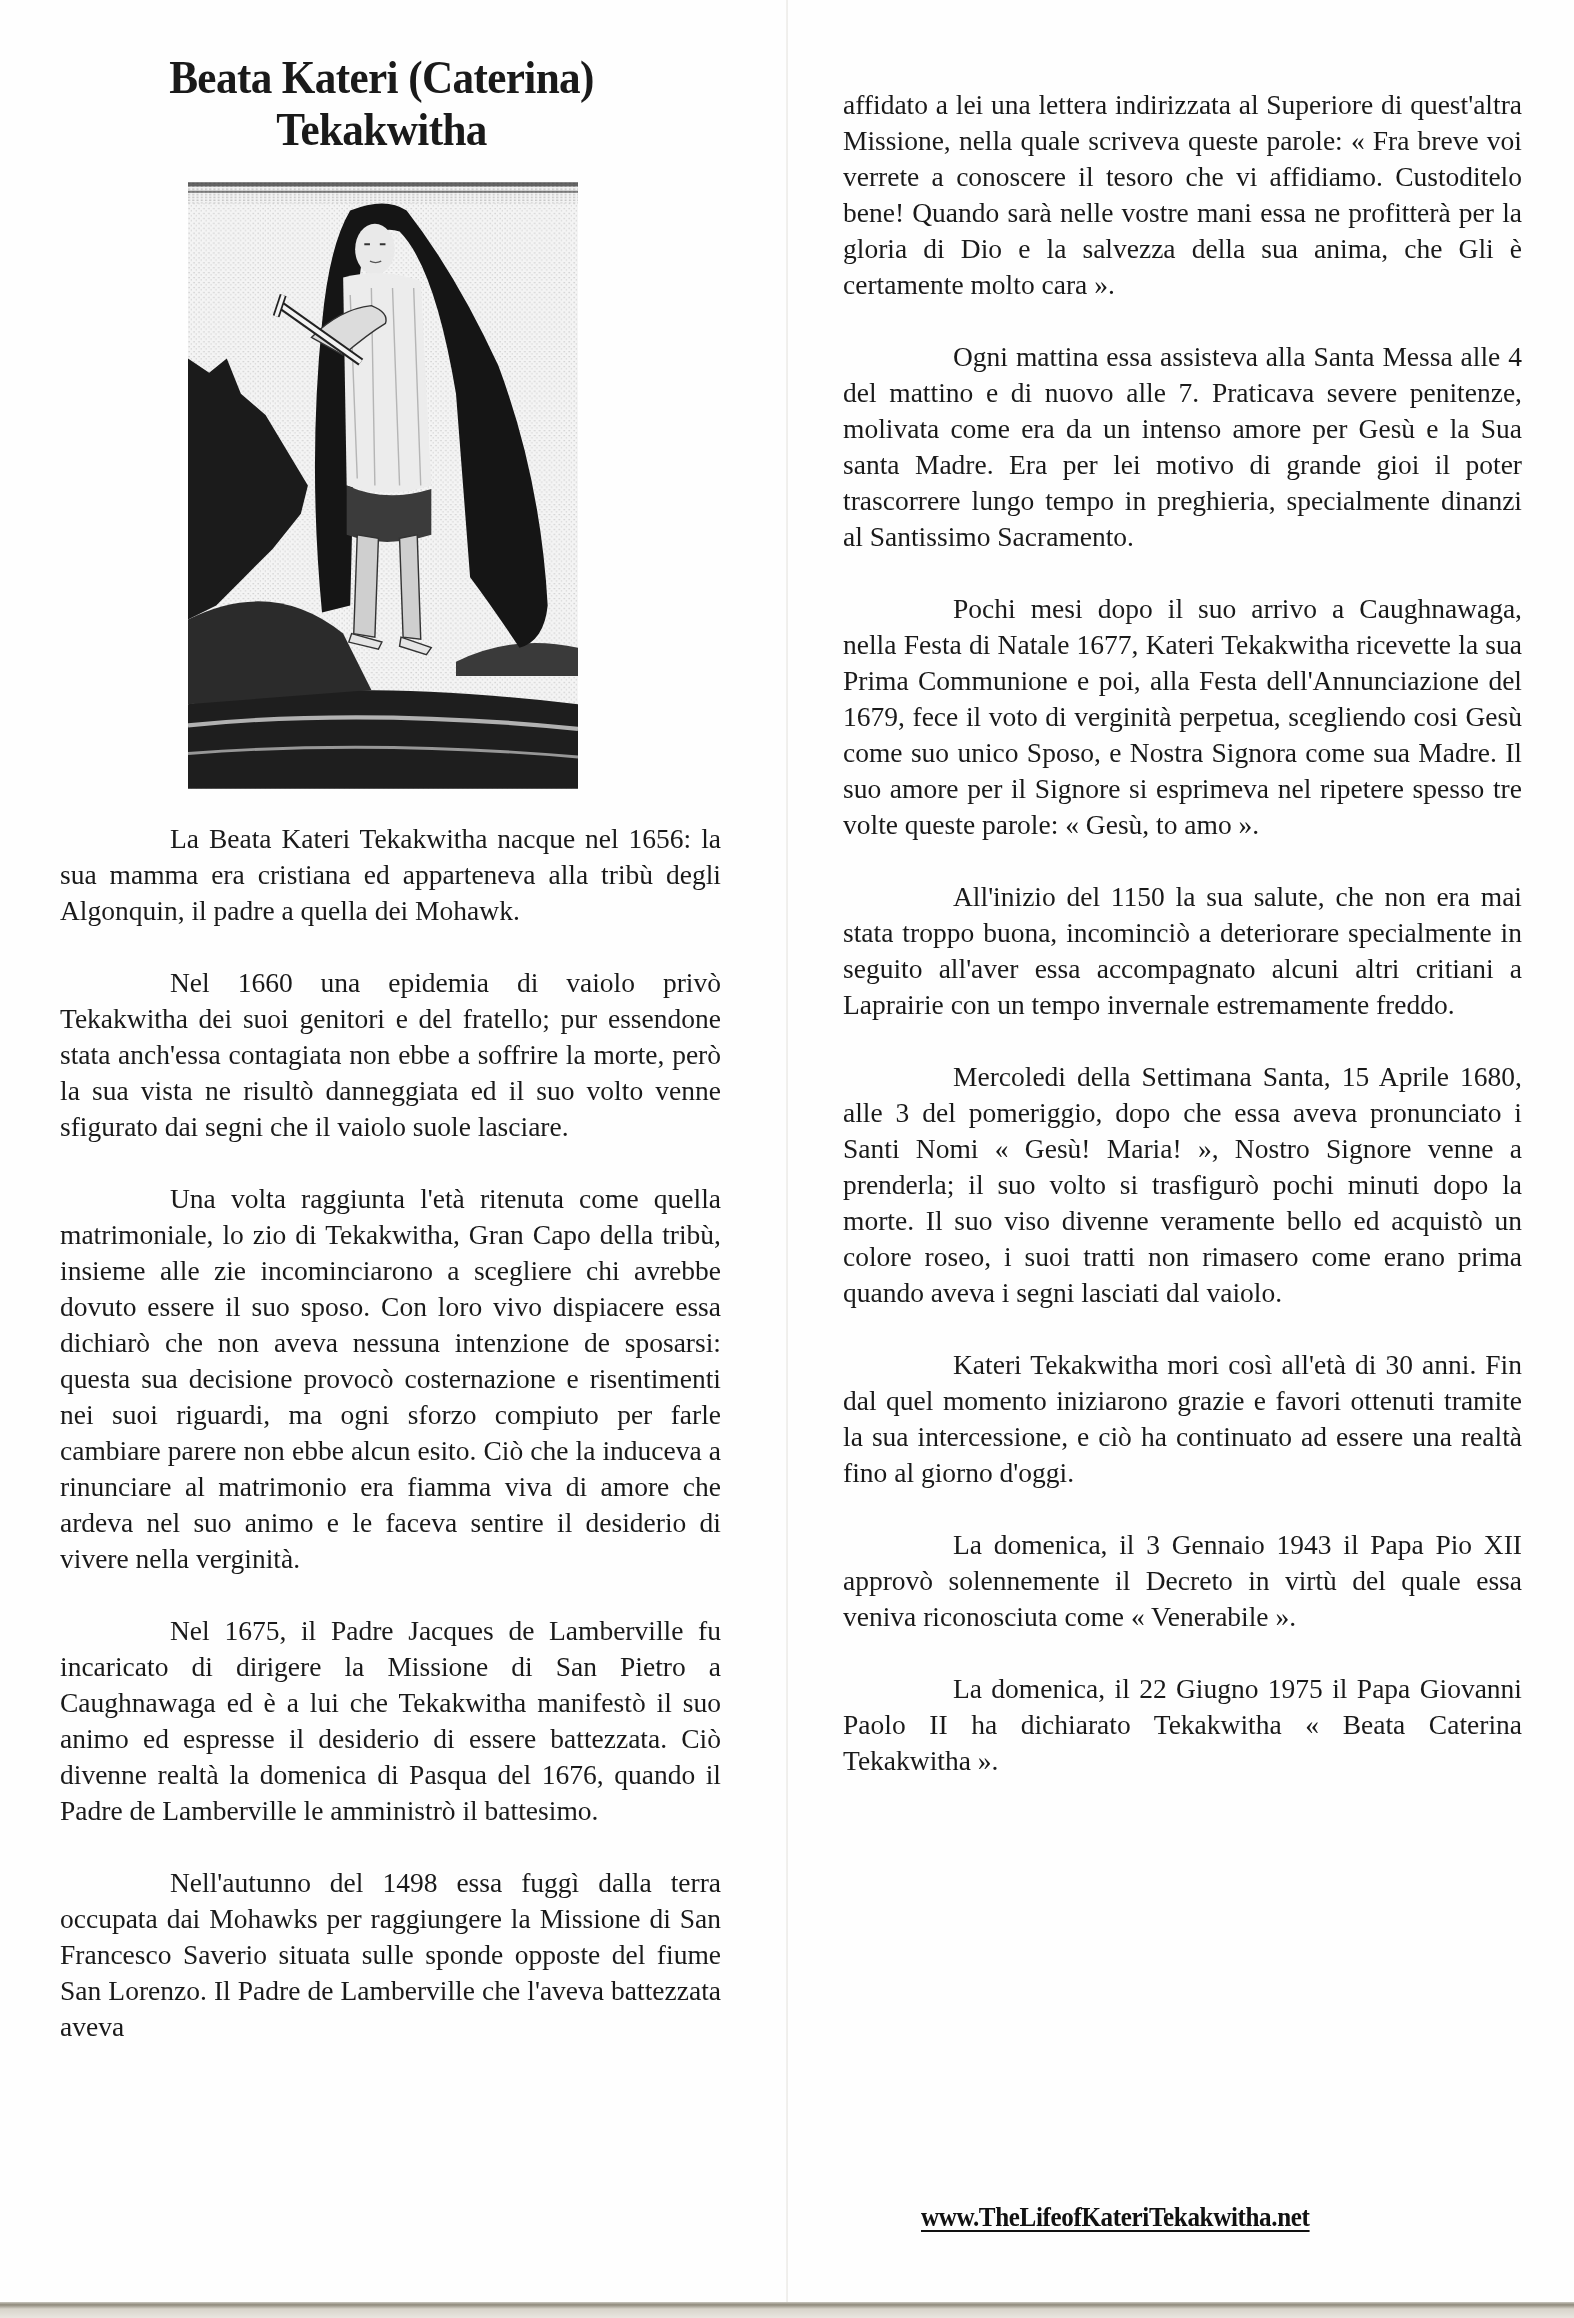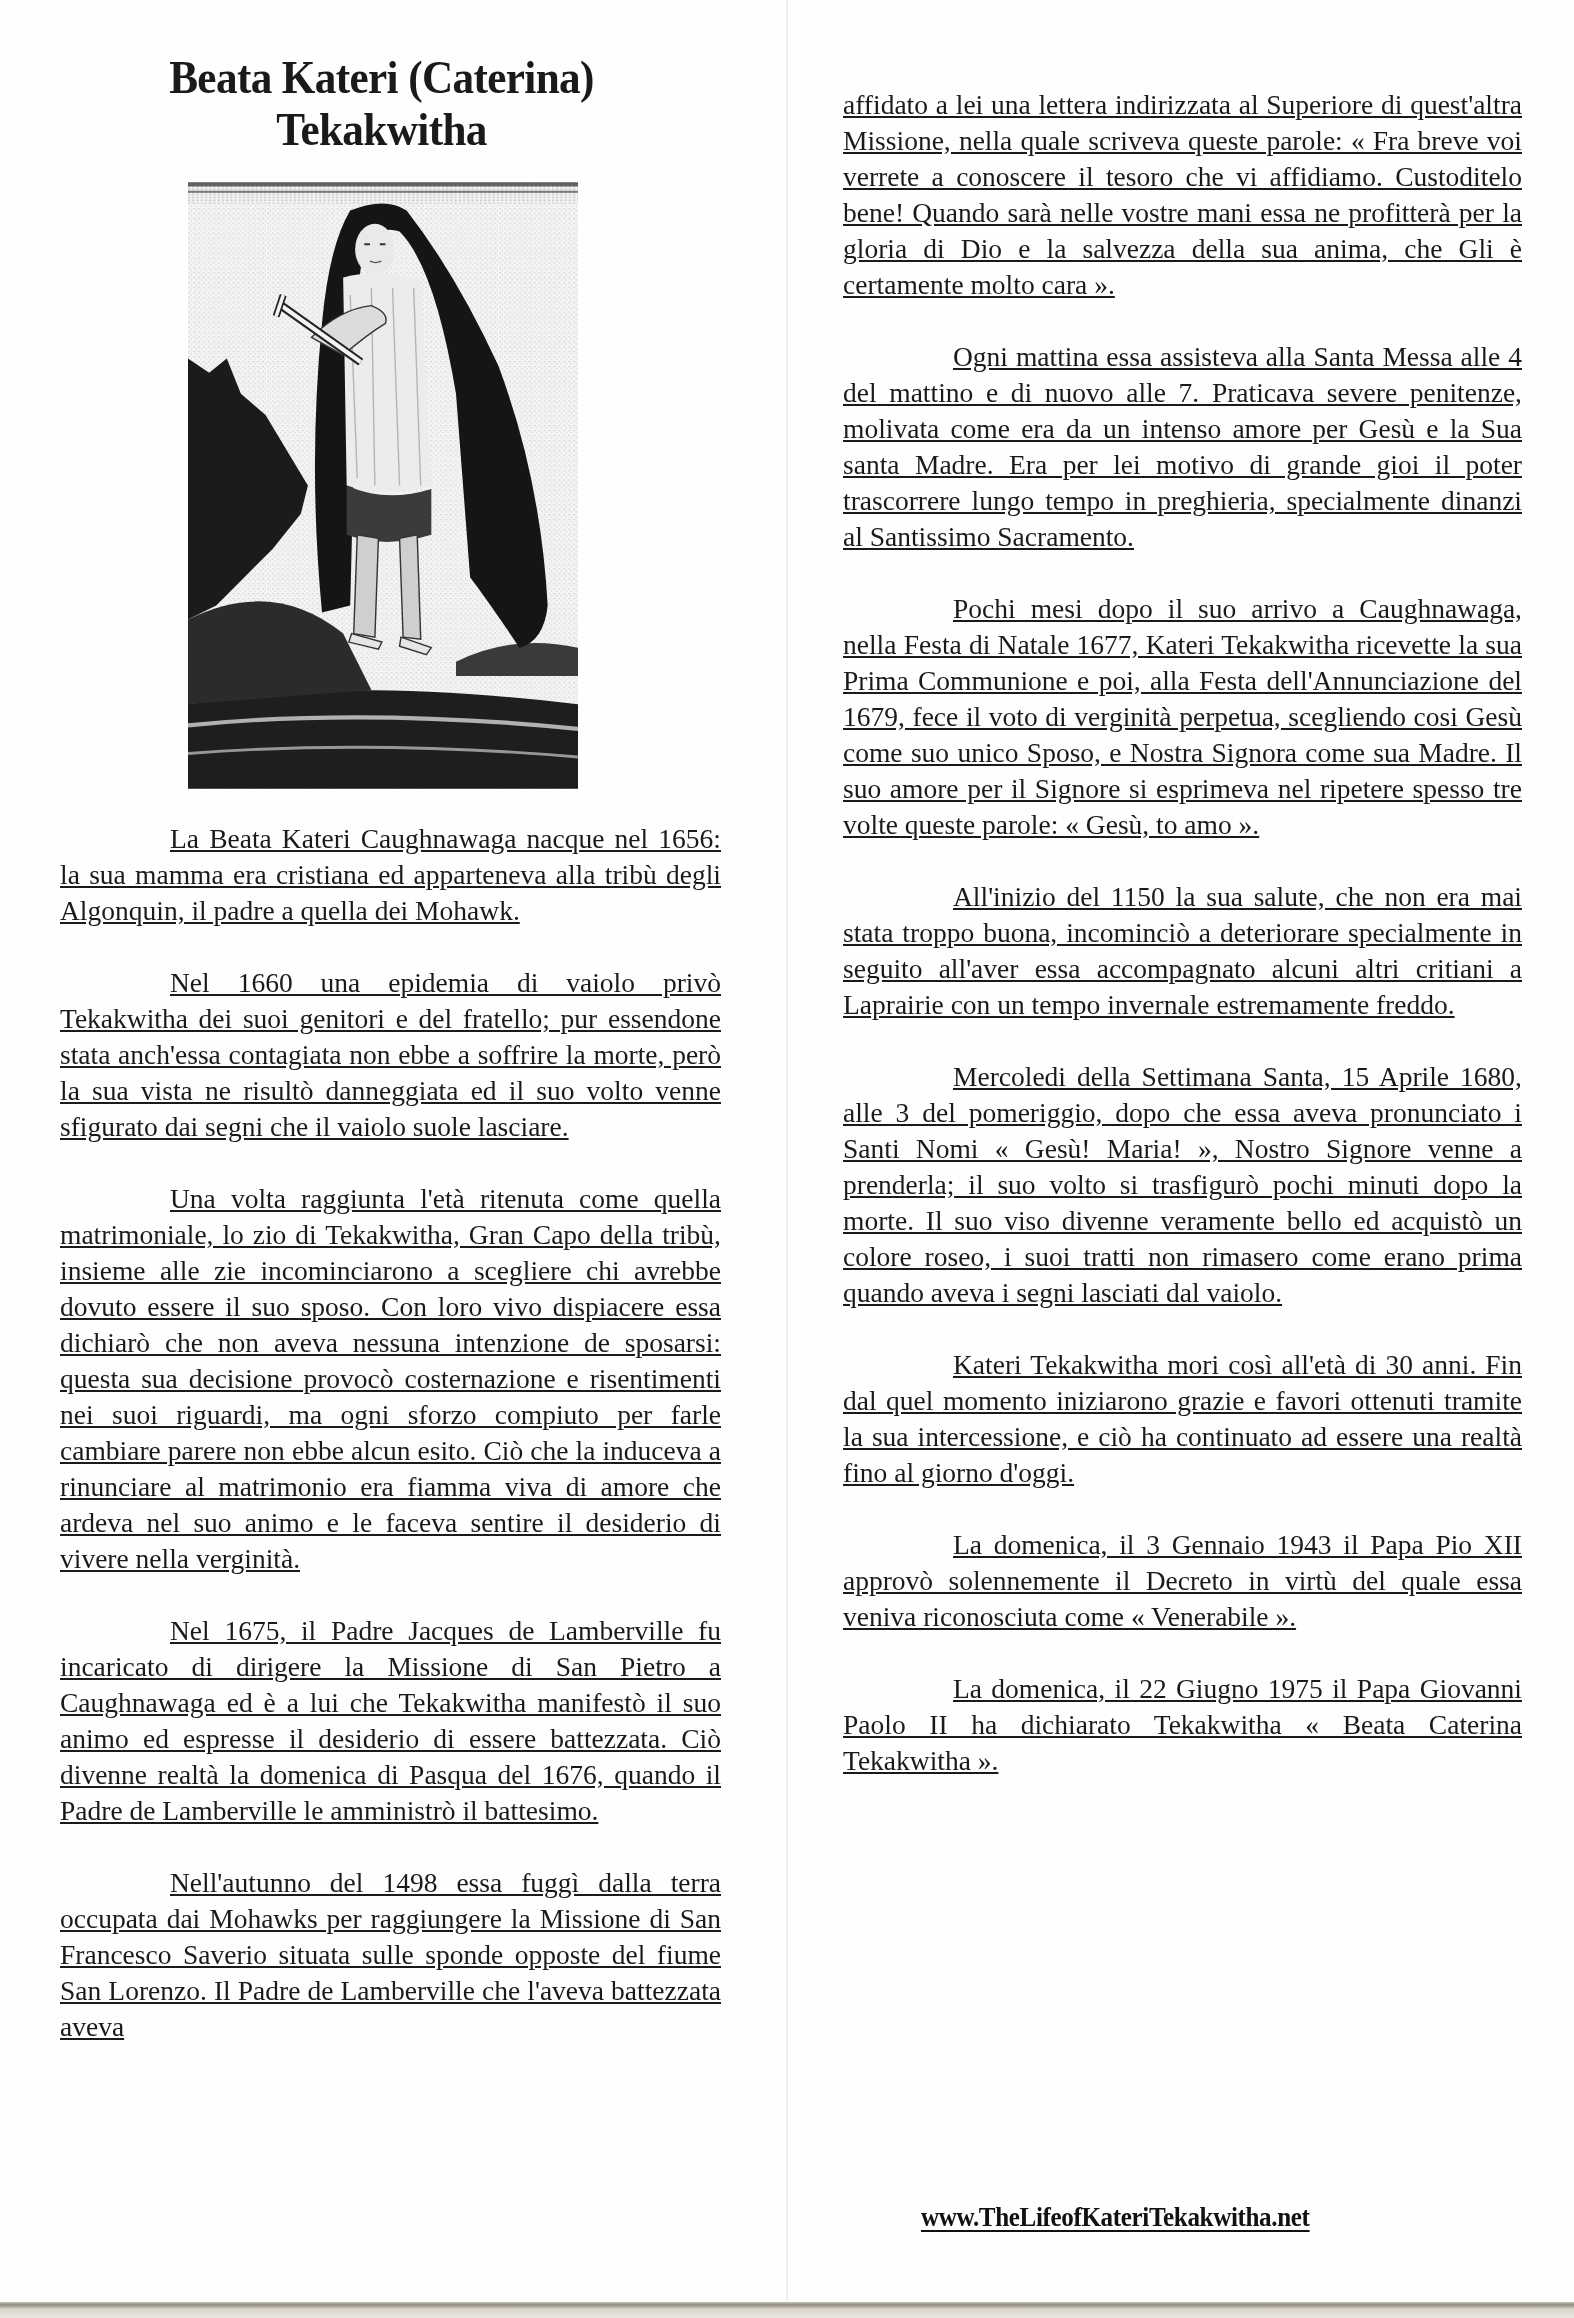--- a/index.html
+++ b/index.html
@@ -34,21 +34,21 @@
     .portrait {
       position: absolute; left: 188px; top: 182px; width: 390px; height: 607px;
       background: #efefef; overflow: hidden;
     }
     .col {
       position: absolute; font-size: 27.5px; line-height: 36px;
       text-align: justify;
     }
     .col.left { left: 60px; width: 661px; }
     .col.right { left: 843px; width: 679px; }
-    .col p { margin: 0 0 36px 0; text-indent: 110px; text-decoration: underline; }
+    .col p { margin: 0 0 36px 0; text-indent: 110px; }
     .col p.noindent { text-indent: 0; }
     .link {
       position: absolute; left: 921px; top: 2202px; width: 494px;
       font-weight: bold; font-size: 27px; letter-spacing: -0.4px;
       text-decoration: underline; text-underline-offset: 4.2px;
       color: #111; white-space: nowrap;
       transform: scaleX(0.93); transform-origin: left top;
     }
   </style>
 </head>
@@ -108,21 +108,21 @@
 
     <path d="M225 430 Q280 455 345 435 L345 500 Q280 520 225 500 Z" fill="#3b3b3b"></path>
     <path d="M240 500 L235 640 L265 645 L270 505 Z" fill="#cfcfcf" stroke="#333" stroke-width="2"></path>
     <path d="M300 505 L305 645 L330 648 L325 500 Z" fill="#cfcfcf" stroke="#333" stroke-width="2"></path>
     <path d="M232 640 L275 652 L270 662 L228 652 Z" fill="#e5e5e5" stroke="#333" stroke-width="2"></path>
     <path d="M302 645 L345 660 L338 670 L300 658 Z" fill="#e5e5e5" stroke="#333" stroke-width="2"></path>
   </svg>
 </div>
 
 <div class="col left" style="top:821px;">
-  <p>La Beata Kateri Caughnawaga nacque nel 1656: la sua mamma era cristiana ed apparteneva alla tribù degli Algonquin, il padre a quella dei Mohawk.</p>
+  <p>La Beata Kateri Tekakwitha nacque nel 1656: la sua mamma era cristiana ed apparteneva alla tribù degli Algonquin, il padre a quella dei Mohawk.</p>
   <p>Nel 1660 una epidemia di vaiolo privò Tekakwitha dei suoi genitori e del fratello; pur essendone stata anch'essa contagiata non ebbe a soffrire la morte, però la sua vista ne risultò danneggiata ed il suo volto venne sfigurato dai segni che il vaiolo suole lasciare.</p>
   <p>Una volta raggiunta l'età ritenuta come quella matrimoniale, lo zio di Tekakwitha, Gran Capo della tribù, insieme alle zie incominciarono a scegliere chi avrebbe dovuto essere il suo sposo. Con loro vivo dispiacere essa dichiarò che non aveva nessuna intenzione de sposarsi: questa sua decisione provocò costernazione e risentimenti nei suoi riguardi, ma ogni sforzo compiuto per farle cambiare parere non ebbe alcun esito. Ciò che la induceva a rinunciare al matrimonio era fiamma viva di amore che ardeva nel suo animo e le faceva sentire il desiderio di vivere nella verginità.</p>
   <p>Nel 1675, il Padre Jacques de Lamberville fu incaricato di dirigere la Missione di San Pietro a Caughnawaga ed è a lui che Tekakwitha manifestò il suo animo ed espresse il desiderio di essere battezzata. Ciò divenne realtà la domenica di Pasqua del 1676, quando il Padre de Lamberville le amministrò il battesimo.</p>
   <p>Nell'autunno del 1498 essa fuggì dalla terra occupata dai Mohawks per raggiungere la Missione di San Francesco Saverio situata sulle sponde opposte del fiume San Lorenzo. Il Padre de Lamberville che l'aveva battezzata aveva</p>
 </div>
 
 <div class="col right" style="top:87px;">
   <p class="noindent">affidato a lei una lettera indirizzata al Superiore di quest'altra Missione, nella quale scriveva queste parole: « Fra breve voi verrete a conoscere il tesoro che vi affidiamo. Custoditelo bene! Quando sarà nelle vostre mani essa ne profitterà per la gloria di Dio e la salvezza della sua anima, che Gli è certamente molto cara ».</p>
   <p>Ogni mattina essa assisteva alla Santa Messa alle 4 del mattino e di nuovo alle 7. Praticava severe penitenze, molivata come era da un intenso amore per Gesù e la Sua santa Madre. Era per lei motivo di grande gioi il poter trascorrere lungo tempo in preghieria, specialmente dinanzi al Santissimo Sacramento.</p>
   <p>Pochi mesi dopo il suo arrivo a Caughnawaga, nella Festa di Natale 1677, Kateri Tekakwitha ricevette la sua Prima Communione e poi, alla Festa dell'Annunciazione del 1679, fece il voto di verginità perpetua, scegliendo cosi Gesù come suo unico Sposo, e Nostra Signora come sua Madre. Il suo amore per il Signore si esprimeva nel ripetere spesso tre volte queste parole: « Gesù, to amo ».</p>

